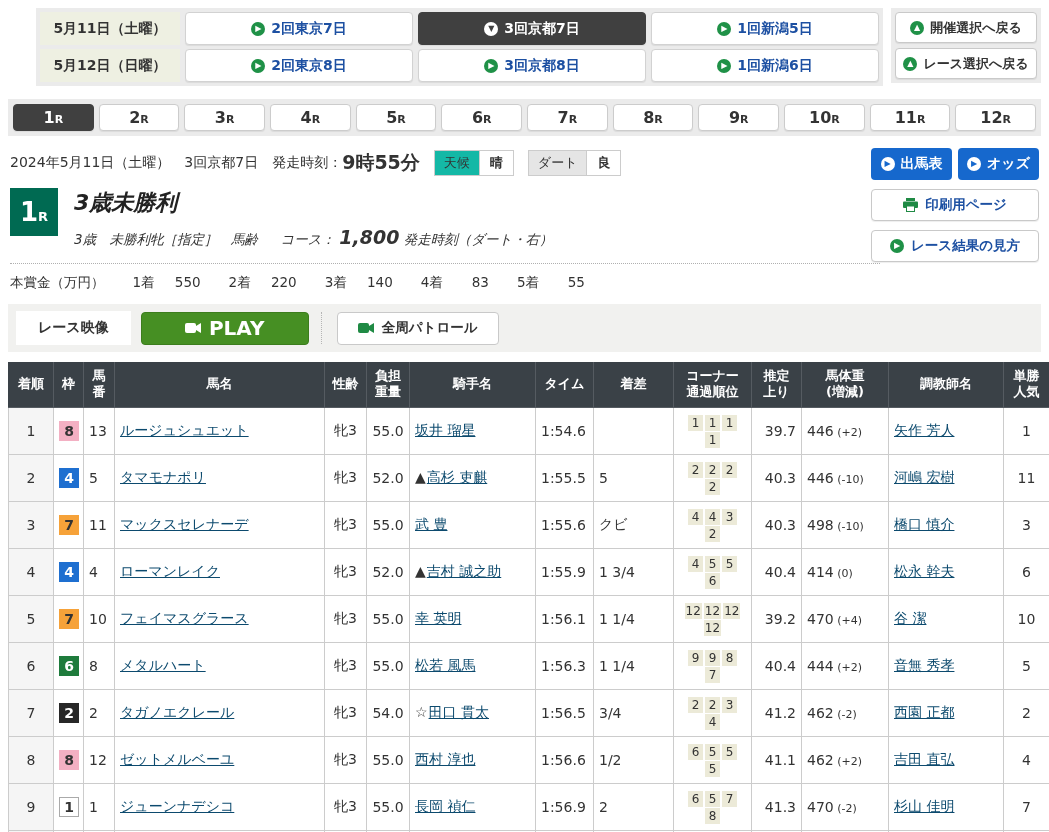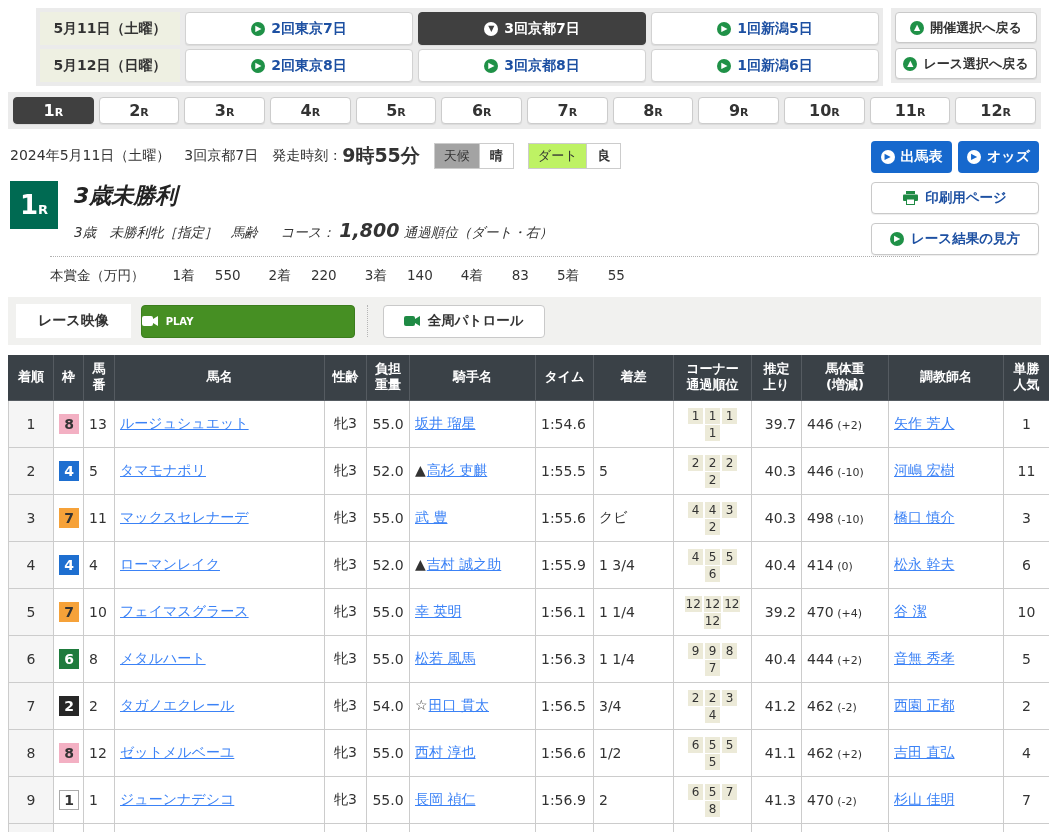--- a/index.html
+++ b/index.html
@@ -18,78 +18,78 @@
   .nav-side { width:150px; margin-left:8px; background:#ebebeb; padding:4px; display:flex; flex-direction:column; }
   .back-btn { height:31px; background:#fff; border:1px solid #c9c9c9; border-radius:4px; display:flex; align-items:center; justify-content:center; font-weight:bold; font-size:13px; color:#333; cursor:pointer; box-shadow:0 1px 1px rgba(0,0,0,.07); }
   .back-btn + .back-btn { margin-top:5px; }
 
   .circ { display:inline-block; width:14px; height:14px; border-radius:50%; text-align:center; line-height:14px; font-size:8px; margin-right:6px; flex:none; }
   .circ.green { background:#1f9147; color:#fff; }
   .circ.on-dark { background:#fff; color:#404040; }
   .circ.on-blue { background:#fff; color:#1668cd; }
 
   
-  .tabs { margin-top:6px; background:#ebebeb; padding:5px; display:flex; }
+  .tabs { margin-top:13px; background:#ebebeb; padding:5px; display:flex; }
   .tab { flex:1; height:27px; background:#fff; border:1px solid #ccc; border-radius:4px; text-align:center; line-height:25px; font-weight:bold; font-size:16px; color:#333; cursor:pointer; box-shadow:0 1px 1px rgba(0,0,0,.07); }
   .tab + .tab { margin-left:5px; }
   .tab .r { font-size:11px; }
   .tab.selected { background:#404040; border-color:#404040; color:#fff; }
 
   
   .race-head { position:relative; padding:14px 2px 0 2px; }
   .race-date-line { display:flex; align-items:center; font-size:14px; }
   .rd-date { margin-right:14px; }
   .rd-start-label { }
   .rd-start-time { font-size:19px; font-weight:bold; }
   .badge { display:inline-flex; border:1px solid #ccc; margin-left:14px; font-size:13px; }
-  .badge .lbl { padding:3px 9px; background:#a3a3a3; color:#333; }
-  .badge.track .lbl { background:#bef264; }
+  .badge .lbl { padding:3px 9px; background:#14b8a6; color:#333; }
+  .badge.track .lbl { background:#e5e5e5; }
   .badge .val { padding:3px 10px; background:#fff; font-weight:bold; border-left:1px solid #ccc; }
   .race-title-row { display:flex; margin-top:12px; align-items:flex-start; }
   .race-num { width:48px; height:48px; background:#006a52; color:#fff; display:flex; align-items:baseline; justify-content:center; padding-top:9px; font-size:26px; font-weight:bold; }
   .race-num .r { font-size:13px; }
   .race-title-block { margin-left:16px;font-style:italic; }
   .race-title { font-size:22px; font-weight:bold; color:#222; }
   .race-cond { font-size:13.5px; margin-top:8px; color:#333; }
   .race-cond .course-label { margin-left:18px; }
   .course-val { font-size:19px; font-weight:bold; }
-  .prize-row { margin-top:14px; padding-top:10px; border-top:1px dotted #b0b0b0; font-size:13.5px; display:flex; align-items:center; width:870px;margin-left:40px; }
+  .prize-row { margin-top:14px; padding-top:10px; border-top:1px dotted #b0b0b0; font-size:13.5px; display:flex; align-items:center; width:870px; }
   .prize-pair { display:flex; }
   .prize-pair .plc { margin-left:28px; }
   .prize-pair .amt { display:inline-block; min-width:46px; text-align:right; }
   .race-actions { position:absolute; right:2px; top:12px; width:168px; }
   .blue-row { display:flex; }
   .btn-blue { flex:1; height:32px; background:#1668cd; border-radius:4px; color:#fff; font-weight:bold; font-size:14px; display:flex; align-items:center; justify-content:center; cursor:pointer; }
   .btn-blue + .btn-blue { margin-left:6px; }
   .btn-white { margin-top:9px; height:32px; background:#fff; border:1px solid #c9c9c9; border-radius:4px; color:#1d50a2; font-weight:bold; font-size:13.5px; display:flex; align-items:center; justify-content:center; cursor:pointer; box-shadow:0 1px 1px rgba(0,0,0,.07); }
   .btn-white .circ { margin-right:7px; }
   .ic-printer { margin-right:7px; color:#1f8a44; display:inline-flex; }
 
   
   .video-band { margin-top:12px; background:#f1f1ef; padding:7px 8px; display:flex; align-items:center; }
   .video-label { background:#fff; padding:8px 22px; font-weight:bold; font-size:14px; color:#333; }
-  .play-btn { margin-left:10px; width:214px; height:33px; background:#468f23; border:1px solid #3c7d1d; border-radius:4px; color:#fff; font-weight:bold; font-size:10px; display:flex; align-items:center; gap:8px; cursor:pointer; }
+  .play-btn { margin-left:10px; width:168px; height:33px; background:#468f23; border:1px solid #3c7d1d; border-radius:4px; color:#fff; font-weight:bold; font-size:20px; display:flex; align-items:center; justify-content:center; gap:8px; cursor:pointer; }
   .band-divider { width:0; height:32px; border-left:1px dotted #b5b5b5; margin:0 15px 0 12px; }
   .patrol-btn { width:162px; height:33px; background:#fff; border:1px solid #c9c9c9; border-radius:4px; color:#333; font-weight:bold; font-size:13.5px; display:flex; align-items:center; justify-content:center; gap:8px; cursor:pointer; }
   .patrol-btn .cam { color:#1f8a44; }
   .cam { display:inline-flex; }
 
   
   table.results { width:100%; border-collapse:collapse; margin-top:10px; table-layout:fixed; }
   .results thead th { background:#3a4147; color:#fff; font-size:13px; font-weight:bold; padding:6px 2px; line-height:1.25; white-space:pre-line; border:1px solid #555b61; border-top:none; text-align:center; vertical-align:middle; }
   .results thead th:first-child { border-left:1px solid #3a4147; }
   .results thead th:last-child { border-right:1px solid #3a4147; }
   .results tbody td { border:1px solid #ccc; font-size:14px; padding:6px 5px; vertical-align:middle; color:#333; }
   .results tbody tr { height:33px; }
   td.pos { background:#f5f5f5; text-align:center; }
   td.frame-cell { text-align:center; }
   .frame { display:inline-block; width:20px; height:20px; line-height:18px; font-weight:bold; font-size:14px; text-align:center; }
   td.num { }
   td.horse { padding-left:9px; }
-  a.link { color:#3b82f6; text-decoration:underline; cursor:pointer; }
+  a.link { color:#0c4a6e; text-decoration:underline; cursor:pointer; }
   td.sex, td.wt { text-align:center; }
   td.jockey { padding-left:7px; }
   td.jockey .mark { margin-right:1px; }
   td.time { padding-left:8px; }
   td.margin { padding-left:8px; }
   td.corners { text-align:center; padding:6px 2px; }
   .corner-box { display:inline-block; min-width:15px; padding:1px 1px; background:#ecead8; font-size:12px; margin:0 1px; text-align:center; }
   td.last3f { text-align:right; padding-right:8px; }
   td.bodywt { padding-left:8px; }
   td.bodywt .diff { font-size:11px; }
@@ -207,21 +207,21 @@
       <div class="race-num">
         <span>1</span>
           <span class="r">R</span>
       </div>
       <div class="race-title-block">
         <div class="race-title">3歳未勝利</div>
         <div class="race-cond">
           <span>3歳　未勝利牝［指定］　馬齢</span>
           <span class="course-label">コース：</span>
           <span class="course-val">1,800</span>
-          <span>通過順位（ダート・右）</span>
+          <span>発走時刻（ダート・右）</span>
         </div>
       </div>
     </div>
 
     <div class="prize-row">
       <span>本賞金（万円）</span>
       <span class="prize-pair">
           <span class="plc">1着</span>
           <span class="amt">550</span>
         </span>

